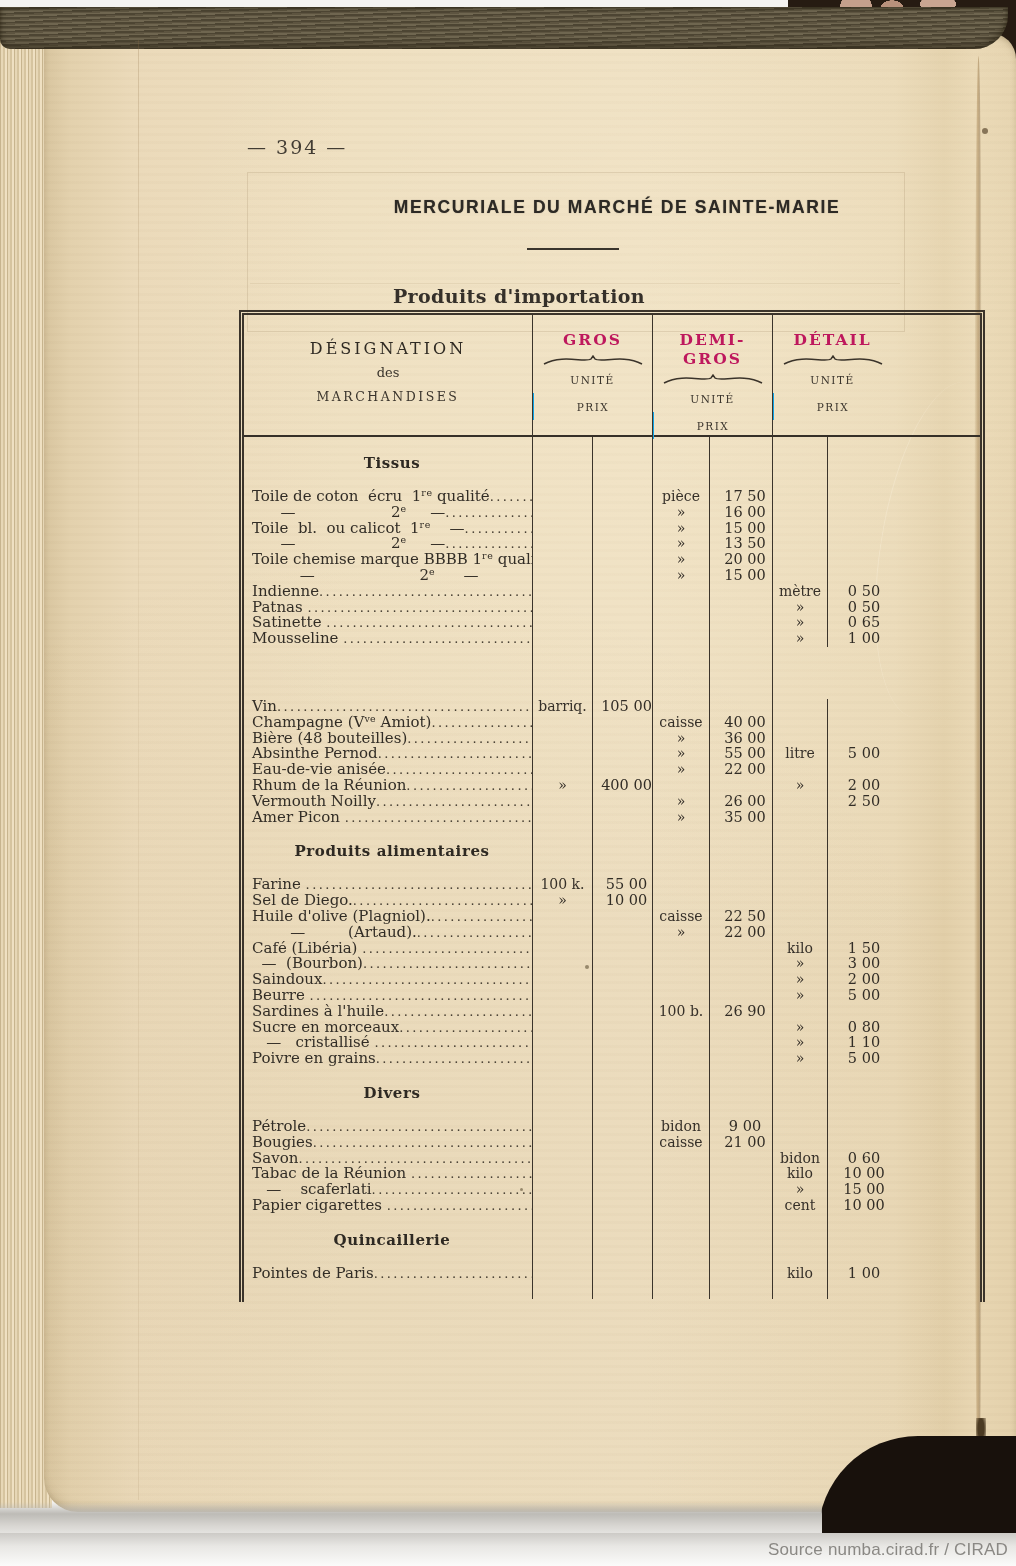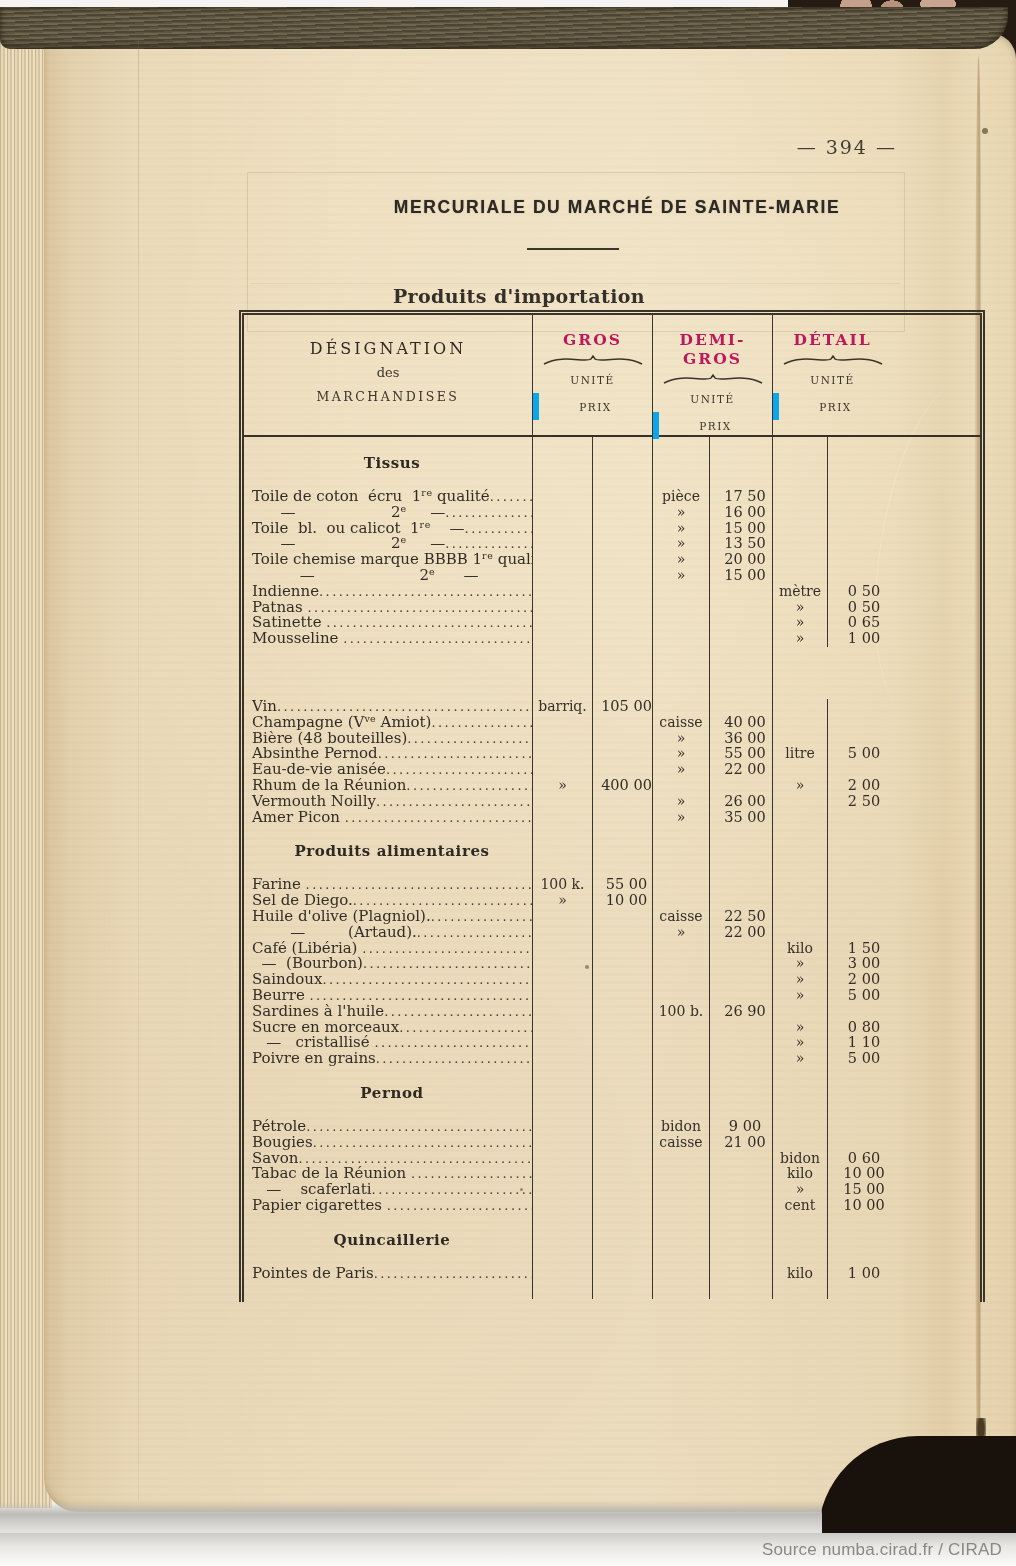--- a/index.html
+++ b/index.html
@@ -67,26 +67,26 @@
     position:absolute;left:0;top:1502px;width:822px;height:34px;z-index:8;
     background:linear-gradient(180deg, rgba(120,115,105,.0), #bdbbb6 35%, #d8d6d2 70%, #e9e8e5);
   }
   .bottom-bar{
     position:absolute;left:0;top:1533px;width:1016px;height:33px;z-index:9;
     background:linear-gradient(180deg,#cccac6 0,#e8e7e4 40%,#fbfbfa);
     display:flex;align-items:center;justify-content:flex-end;
   }
   .source-text{
     font-family:"Liberation Sans", sans-serif;font-size:17px;color:#8a8884;
-    padding-right:14px;letter-spacing:.2px;
+    padding-right:8px;letter-spacing:.2px;
   }
   
   .content{position:absolute;left:0;top:0;width:1016px;height:1566px;z-index:6;color:#352f27;}
   .page-num{
-    position:absolute;left:247px;top:136px;width:650px;text-align:right;
+    position:absolute;left:247px;top:136px;width:650px;text-align:left;
     font-size:19px;letter-spacing:2px;color:#423c33;
   }
   .ghost-box{
     position:absolute;left:247px;top:172px;width:656px;height:158px;
     border:1px solid rgba(125,98,60,.16);
   }
   .ghost-line{
     position:absolute;left:250px;top:283px;width:650px;height:1px;
     background:rgba(125,98,60,.10);
   }
@@ -115,21 +115,21 @@
   }
   .mhead .hcell{position:relative;}
   .mhead .hcell + .hcell{border-left:1px solid #3b342b;}
   .des-l1{margin-top:24px;text-align:center;font-size:16px;letter-spacing:3px;color:#2f2a23;}
   .des-l2{margin-top:7px;text-align:center;font-size:13px;color:#3a342c;}
   .des-l3{margin-top:9px;text-align:center;font-size:12.5px;letter-spacing:2.5px;color:#3a342c;}
   .g-title{margin-top:15px;text-align:center;font-weight:700;font-size:15.5px;letter-spacing:2px;color:#be185d;}
   .g-brace{display:block;margin:4px auto 0;width:104px;height:13px;}
   .g-sub{display:grid;grid-template-columns:1fr;height:54px;}
   .g-sub span{display:flex;align-items:center;justify-content:center;font-size:10.5px;letter-spacing:1.5px;color:#3a342c;}
-  .g-sub span + span{border-left:6px solid #0ea5e9;}
+  .g-sub span + span{border-left:1px solid #0ea5e9;}
   .mbody{position:relative;}
   .t-row{display:grid;grid-template-columns:288px 60px 60px 57px 63px 55px 65px;}
   .t-row > div{box-sizing:border-box;overflow:hidden;}
   .t-row > div + div{border-left:1px solid #3b342b;}
   .t-row.item{height:15.8px;font-size:15px;line-height:15.6px;}
   .t-row.sect{height:52px;}
   .t-row.tail{height:18px;}
   .c-label{display:flex;align-items:baseline;padding-left:8px;}
   .c-label .lbl{white-space:pre;}
   .c-label .dots{flex:1;overflow:hidden;white-space:nowrap;font-size:13px;letter-spacing:2.4px;color:#453d31;}
@@ -587,21 +587,21 @@
           </div>
           <div class="c-u"></div>
           <div class="c-p"></div>
           <div class="c-u"></div>
           <div class="c-p"></div>
           <div class="c-u">»</div>
           <div class="c-p">5 00</div>
         </div>
         <div class="t-row sect">
           <div class="c-label">
-            <span class="sect-name">Pernod</span>
+            <span class="sect-name">Divers</span>
           </div>
           <div class=""></div>
           <div class=""></div>
           <div class=""></div>
           <div class=""></div>
           <div class=""></div>
           <div class=""></div>
         </div>
         <div class="t-row item">
           <div class="c-label">

